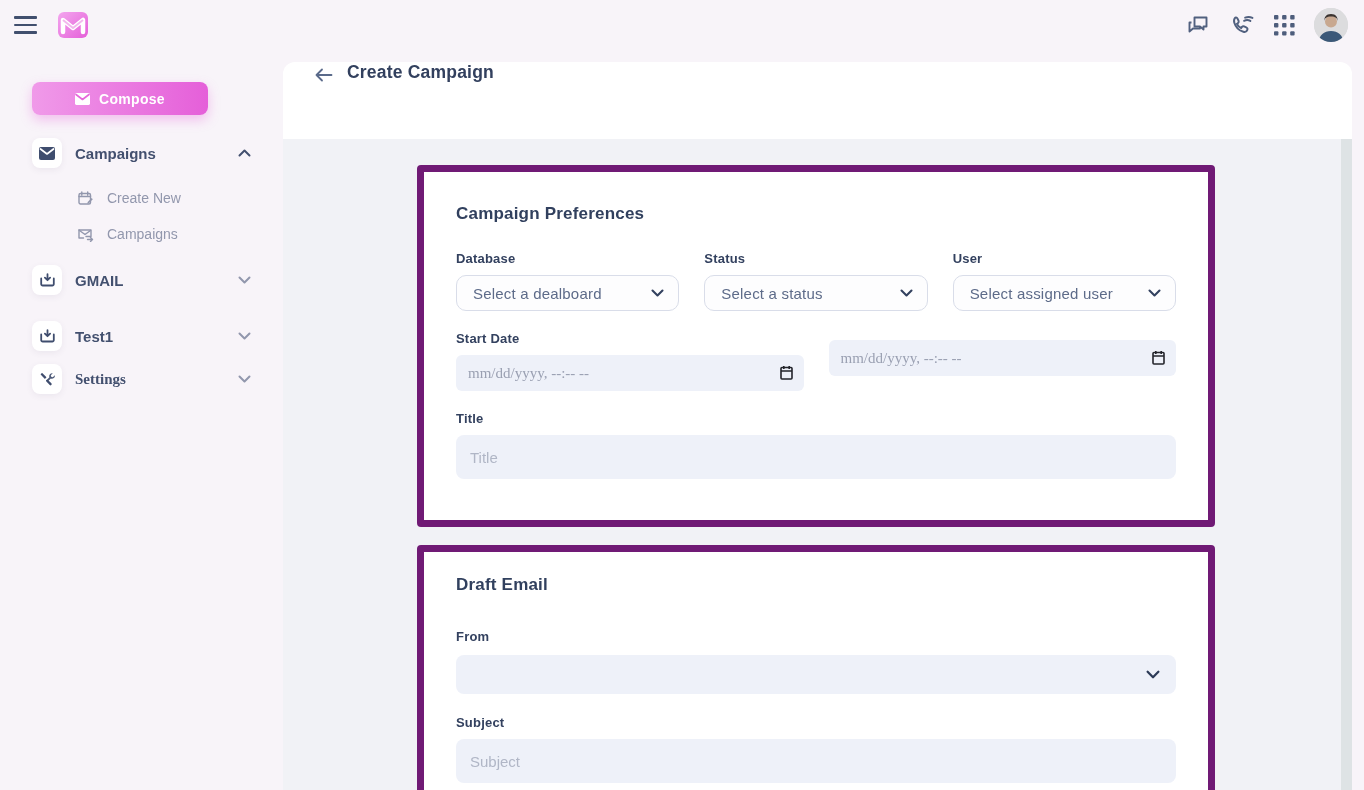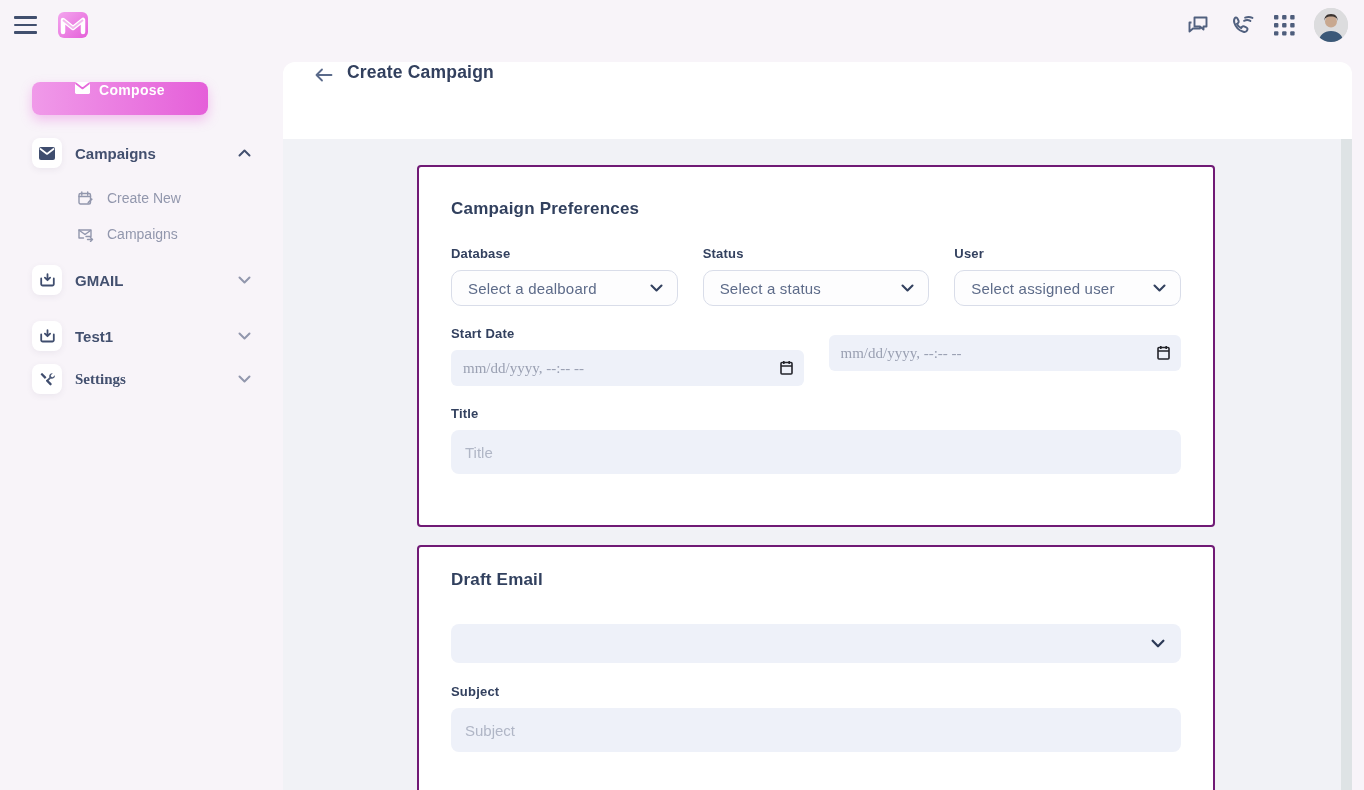--- a/index.html
+++ b/index.html
@@ -13,21 +13,21 @@
   .hamburger span { display:block; height:2.6px; background:#414f6e; border-radius:1px; }
   .logo { position:absolute; left:57px; top:9px; width:32px; height:32px; }
   .top-icons { position:absolute; right:16px; top:0; height:50px; display:flex; align-items:center; gap:17px; }
   .top-icon { width:26px; height:26px; display:flex; align-items:center; justify-content:center; cursor:pointer; }
   .avatar { width:34px; height:34px; border-radius:50%; overflow:hidden; cursor:pointer;
     background:#d9dadd; }
 
   
   .sidebar { position:absolute; left:0; top:50px; width:283px; height:740px; }
   .compose-btn { position:absolute; left:32px; top:32px; width:176px; height:33px;
-    border:none; border-radius:8px; cursor:pointer; display:flex; align-items:flex-start; justify-content:center;
+    border:none; border-radius:8px; cursor:pointer; display:flex; align-items:center; justify-content:center;
     gap:9px; color:#fff; font-size:14px; font-weight:bold; letter-spacing:.3px;
     background:linear-gradient(90deg,#f09ae9,#e55fd9);
     box-shadow:0 5px 12px rgba(229,95,217,.35); font-family:"Liberation Sans",sans-serif; }
   .nav-row { position:absolute; left:32px; width:219px; height:30px; display:flex; align-items:center; cursor:pointer; }
   .icon-box { width:30px; height:30px; background:#fff; border-radius:8px;
     display:flex; align-items:center; justify-content:center; flex:0 0 30px;
     box-shadow:0 2px 6px rgba(90,80,120,.08); }
   .nav-label { margin-left:13px; font-size:15px; font-weight:bold; color:#43506f; flex:1; }
   .nav-chev { width:14px; height:14px; display:flex; align-items:center; justify-content:center; }
   .sub-row { position:absolute; left:78px; height:16px; display:flex; align-items:center; cursor:pointer; }
@@ -37,21 +37,21 @@
   .main { position:absolute; left:283px; top:62px; width:1069px; height:728px; }
   .page-header { position:absolute; left:0; top:0; width:100%; height:77px; background:#fff;
     border-radius:12px 12px 0 0; display:flex; align-items:flex-start; }
   .back-btn { margin-left:28px; width:26px; height:26px; display:flex; align-items:center; justify-content:center;
     cursor:pointer; }
   .page-title { margin-left:10px; font-size:17.5px; font-weight:bold; color:#32405e; letter-spacing:.2px; }
   .content { position:absolute; left:0; top:77px; width:100%; height:651px; background:#f1f2f6; }
   .scroll-track { position:absolute; right:0; top:0; width:11px; height:651px; background:#dee3e5; cursor:pointer; }
 
   .card { position:absolute; left:134px; width:798px; background:#fff;
-    border:2px solid #701a75; border-radius:4px; padding:0 32px; }
+    border:7px solid #701a75; border-radius:4px; padding:0 32px; }
   .card1 { top:26px; height:362px; }
   .card2 { top:406px; height:430px; }
   .card-title { font-size:17px; font-weight:bold; color:#31405e; letter-spacing:.2px; }
   .card1 .card-title { padding-top:32px; }
   .card2 .card-title { padding-top:23px; }
 
   .field-label { font-size:13px; font-weight:bold; color:#33415f; letter-spacing:.2px; }
 
   .row3 { display:grid; grid-template-columns:1fr 1fr 1fr; gap:25px; margin-top:27px; }
   .row2 { display:grid; grid-template-columns:1fr 1fr; gap:25px; margin-top:20px; }
@@ -298,20 +298,21 @@
       <div class="text-field">
         <div class="field-label">Title</div>
         <input class="text-input" placeholder="Title" style="">
       </div>
     </div>
 
     <div class="card card2">
       <div class="card-title">Draft Email</div>
 
       <div class="mt34">
+        <div class="field-label">From</div>
         <div class="from-select">
           <span class="from-value"></span>
           <svg width="14" height="9" viewBox="0 0 13 8" fill="none" stroke="#2c3a57" stroke-width="2.1" stroke-linecap="round" stroke-linejoin="round">
               <path d="M1.5 1.5 L6.5 6.5 L11.5 1.5"></path>
             </svg>
         </div>
       </div>
 
       <div class="mt21">
         <div class="field-label">Subject</div>

